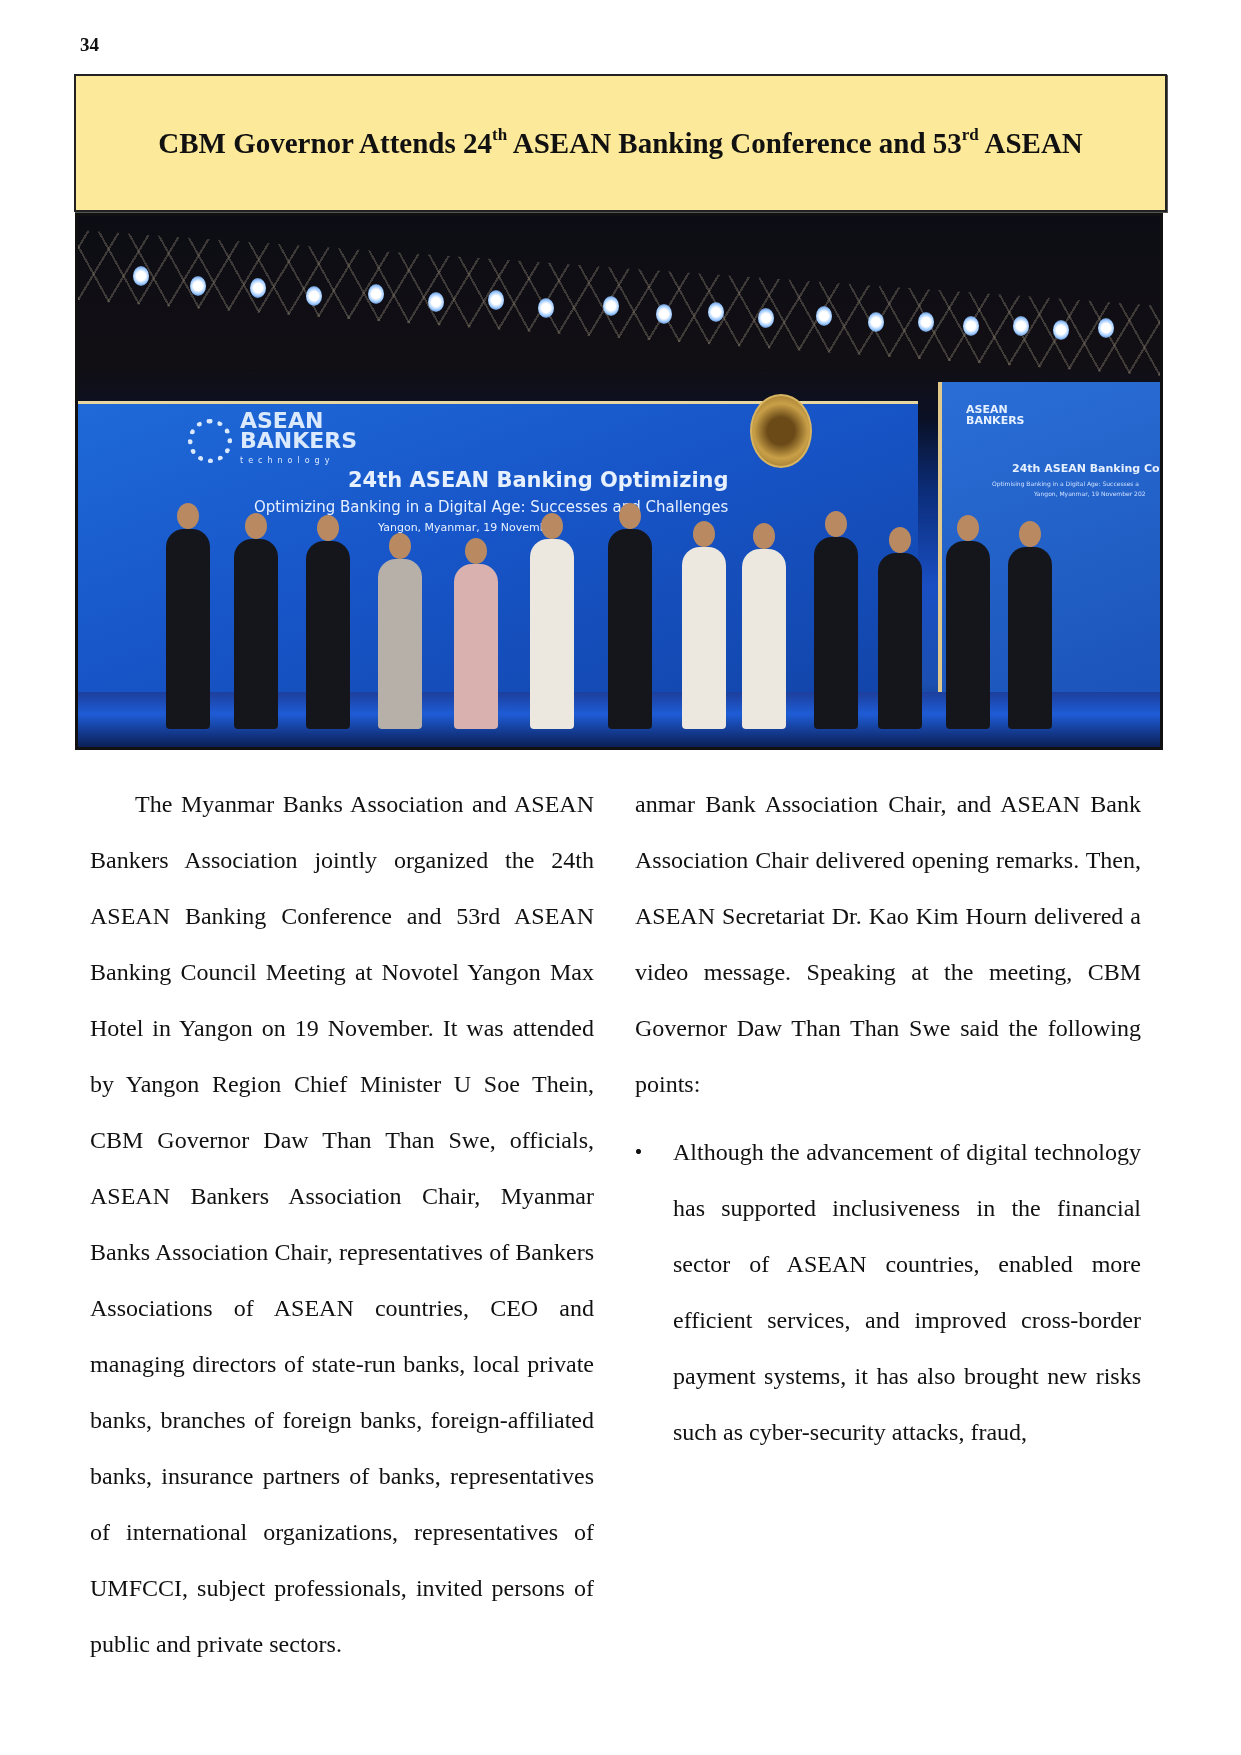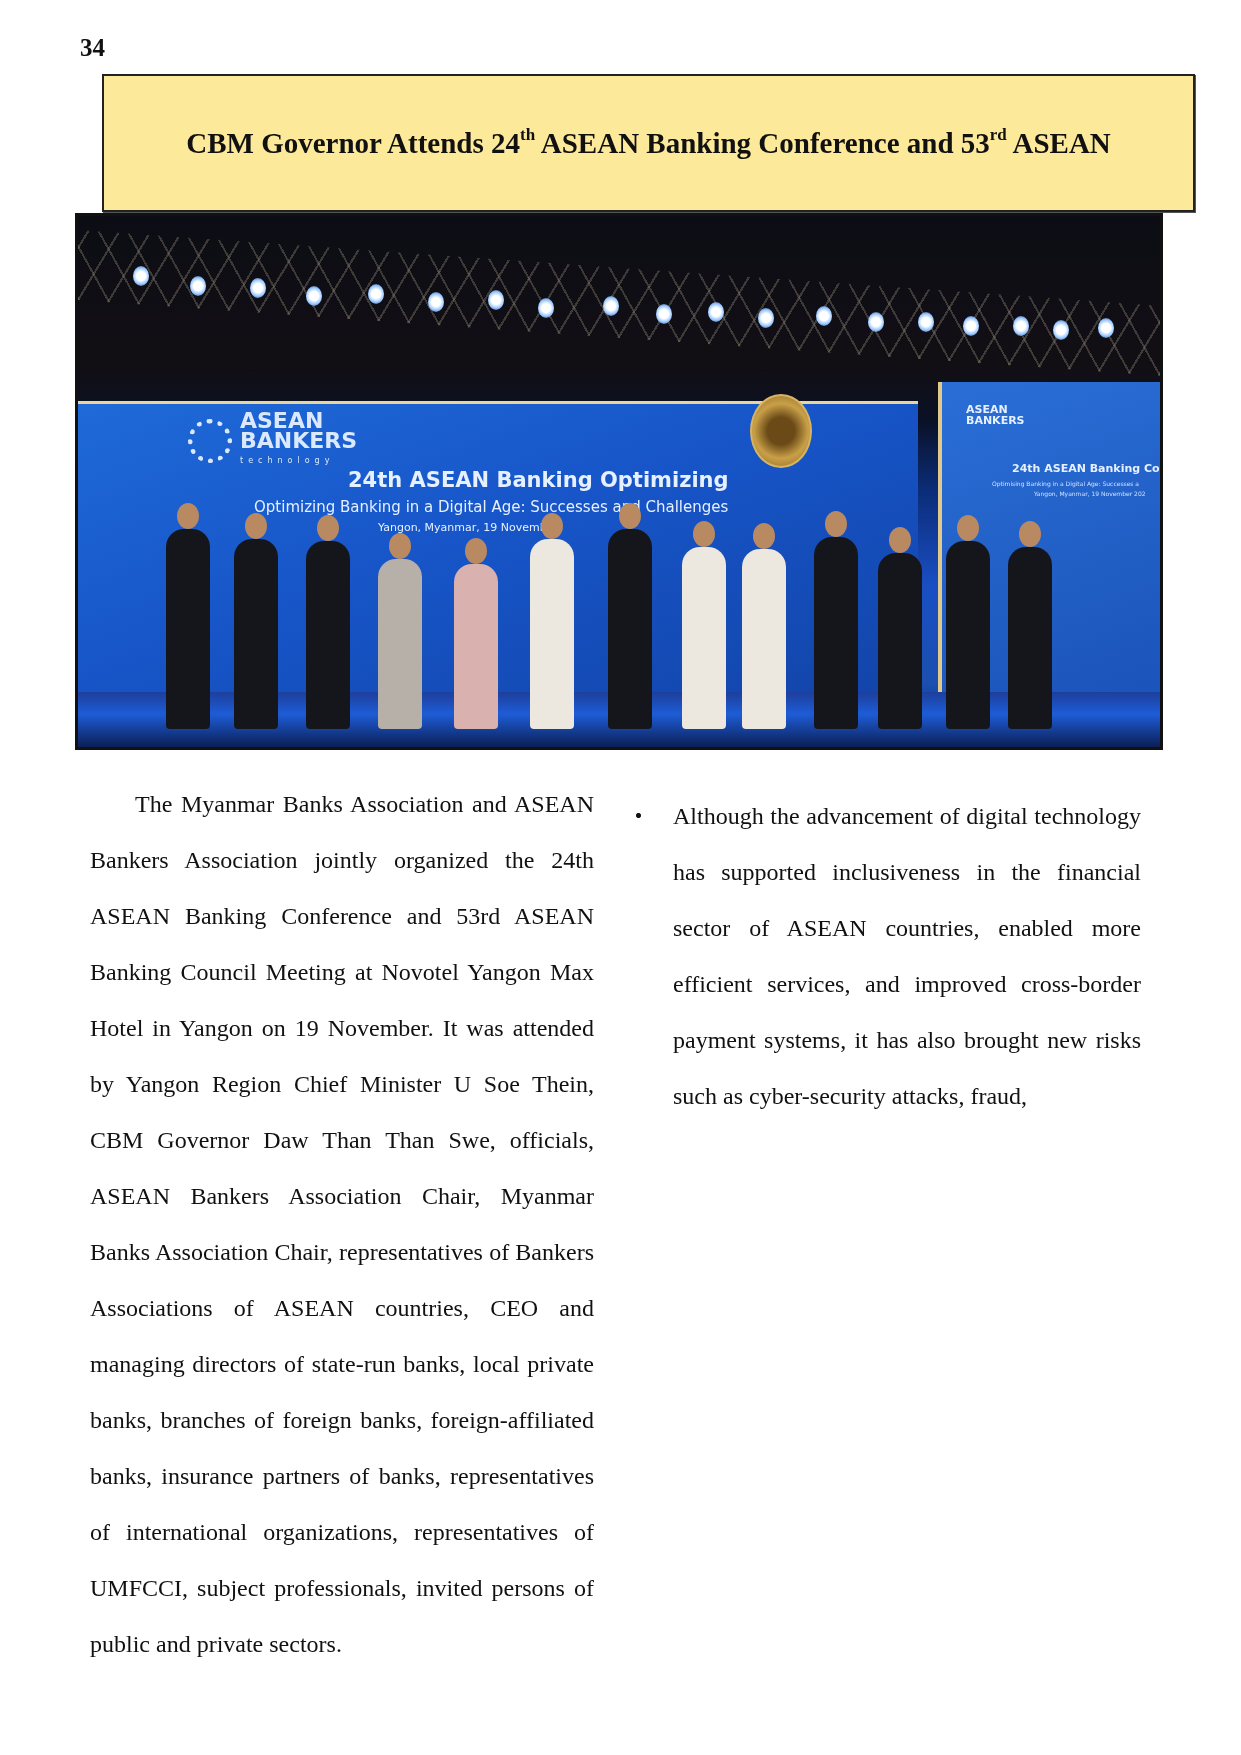--- a/index.html
+++ b/index.html
@@ -1,22 +1,22 @@
 <!DOCTYPE html>
 <html><head>
 <meta charset="utf-8">
 <style>
   html, body { margin:0; padding:0; background:#ffffff; }
   body { width:1241px; height:1755px; position:relative; overflow:hidden;
          font-family:"Liberation Serif","DejaVu Serif",serif; color:#111; }
-  .page-number { position:absolute; left:80px; top:34px; font-size:25px; font-weight:bold; }
+  .page-number { position:absolute; left:80px; top:34px; font-size:19px; font-weight:bold; }
   .title-box { position:absolute; left:74px; top:74px; width:1089px; height:134px;
                background:#fde99a; border:2px solid #222; box-shadow:1px 1px 0 #555;
                display:flex; flex-direction:row; align-items:center; justify-content:center;
-               text-align:left; font-weight:bold; font-size:29px; line-height:43px;margin-left:28px; }
+               text-align:left; font-weight:bold; font-size:29px; line-height:43px; }
   .title-box sup { font-size:17px; line-height:0; vertical-align:super; position:relative; top:-2px; }
   .photo { position:absolute; left:75px; top:213px; width:1088px; height:537px;
            border:3px solid #111; box-sizing:border-box; overflow:hidden;
            background:linear-gradient(#0c0d14 0%, #120f14 28%, #0a1024 38%, #0b2d7a 52%, #1a4fc4 70%, #1b4fb0 88%, #0d2a6a 100%); }
   .truss { position:absolute; left:0; top:14px; width:100%; height:70px;
            background:repeating-linear-gradient(60deg, rgba(150,140,120,0.35) 0 2px, transparent 2px 26px),
                       repeating-linear-gradient(-60deg, rgba(150,140,120,0.35) 0 2px, transparent 2px 26px);
            transform:skewY(4deg); transform-origin:left top; }
   .light { position:absolute; width:16px; height:20px; border-radius:50%;
            background:radial-gradient(circle, #ffffff 35%, #8fc1ff 65%, rgba(40,100,255,0) 100%); }
@@ -136,20 +136,21 @@
     <div class="person suit" style="left:868px;height:188px"></div>
     <div class="person suit" style="left:930px;height:182px"></div>
   </div>
 </div>
 
 <div class="text-col col-left">
   <p class="indent">The Myanmar Banks Association and ASEAN Bankers Association jointly organized the 24th ASEAN Banking Conference and 53rd ASEAN Banking Council Meeting at Novotel Yangon Max Hotel in Yangon on 19 November. It was attended by Yangon Region Chief Minister U Soe Thein, CBM Governor Daw Than Than Swe, officials, ASEAN Bankers Association Chair, Myanmar Banks Association Chair, representatives of Bankers Associations of ASEAN countries, CEO and managing directors of state-run banks, local private banks, branches of foreign banks, foreign-affiliated banks, insurance partners of banks, representatives of international organizations, representatives of UMFCCI, subject professionals, invited persons of public and private sectors.</p>
 </div>
 
 <div class="text-col col-right">
+  <p>anmar Bank Association Chair, and ASEAN Bank Association Chair delivered opening remarks. Then, ASEAN Secretariat Dr. Kao Kim Hourn delivered a video message. Speaking at the meeting, CBM Governor Daw Than Than Swe said the following points:</p>
   <ul class="bullets">
     <li>
       <span class="bullet-dot">•</span>
     </li>
     <li>
       <span class="bullet-dot">•</span>
       <span>Although the advancement of digital technology has supported inclusiveness in the financial sector of ASEAN countries, enabled more efficient services, and improved cross-border payment systems, it has also brought new risks such as cyber-security attacks, fraud,</span>
     </li>
   </ul>
 </div>

